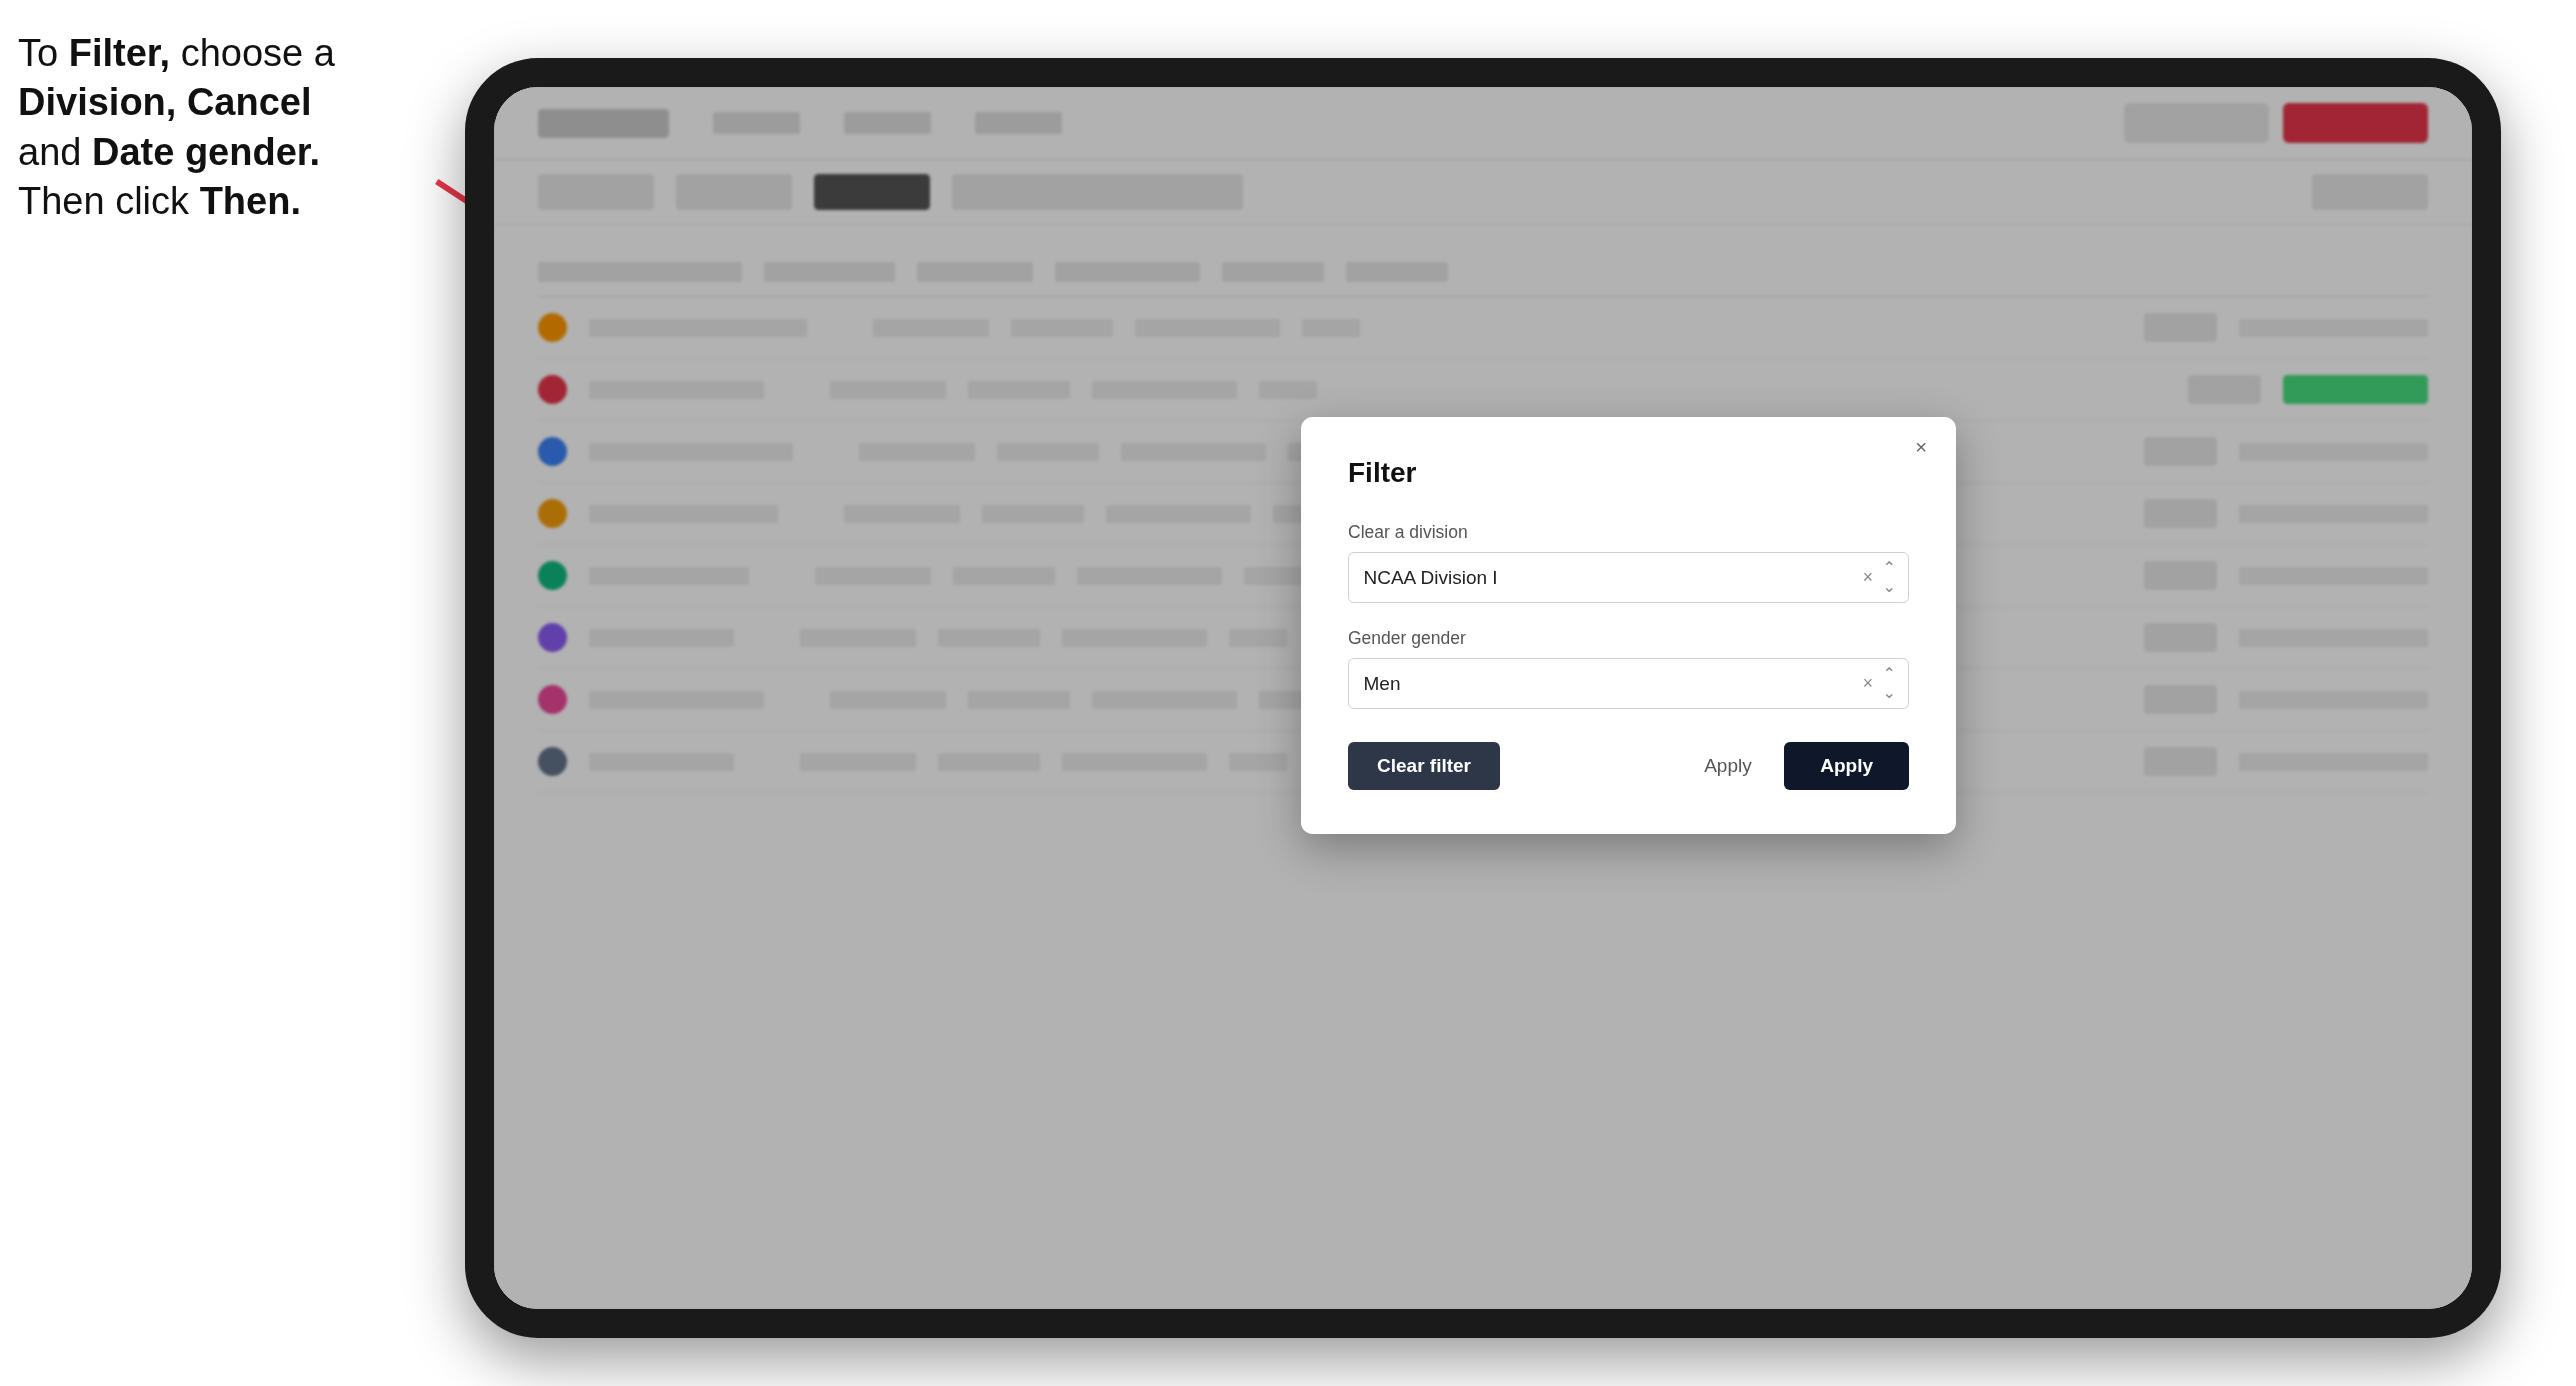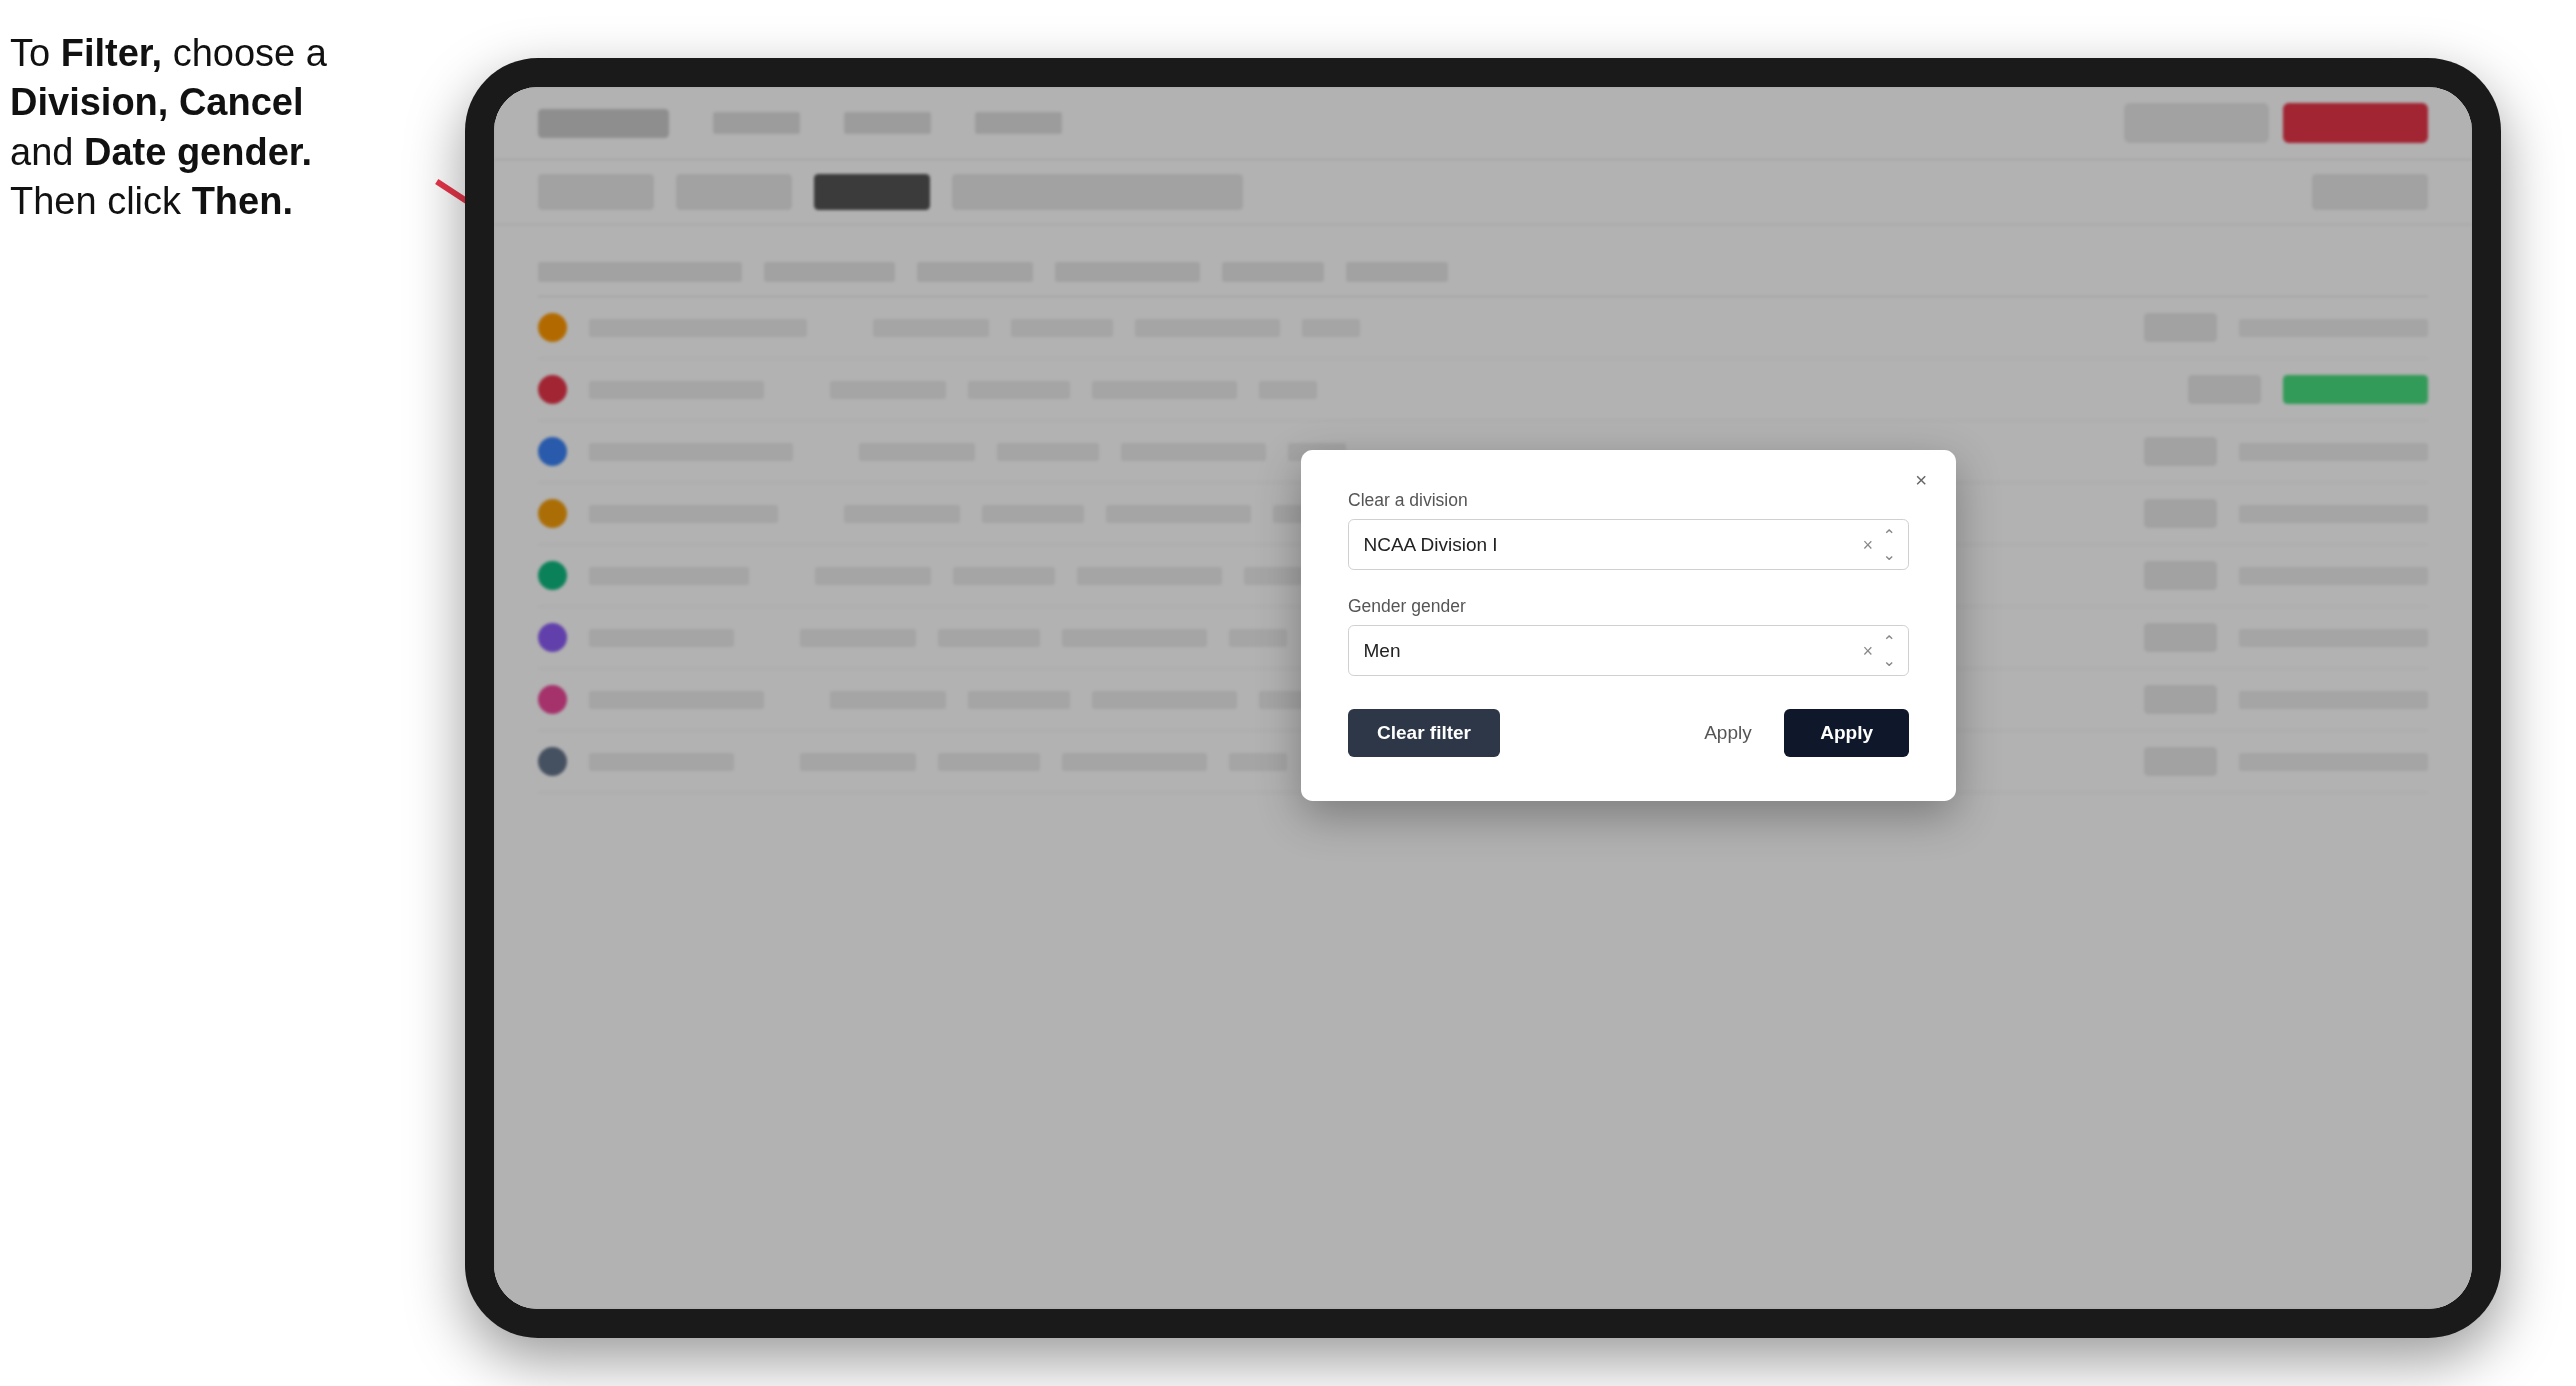--- a/index.html
+++ b/index.html
@@ -9,21 +9,21 @@
       width: 2576px;
       height: 1386px;
       position: relative;
       overflow: hidden;
     }
 
     
     .instruction-text {
       position: absolute;
       top: 29px;
-      left: 10px;
+      left: 18px;
       width: 407px;
       font-size: 38px;
       line-height: 1.3;
       color: #111;
     }
     .instruction-text .bold { font-weight: 800; }
 
     
     .arrow-container {
       position: absolute;
@@ -499,20 +499,21 @@
           <div class="td-cell" style="width:189px;"></div>
         </div>
       </div>
     </div>
 
     <div class="modal-overlay">
       <div class="filter-modal">
 
         <button class="modal-close">×</button>
 
+        <div class="modal-title">Filter</div>
 
         <div class="form-group">
           <label class="form-label">Clear a division</label>
           <div class="select-wrapper">
             <select>
               <option>NCAA Division I</option>
               <option>NCAA Division II</option>
               <option>NCAA Division III</option>
               <option>NAIA</option>
             </select>

